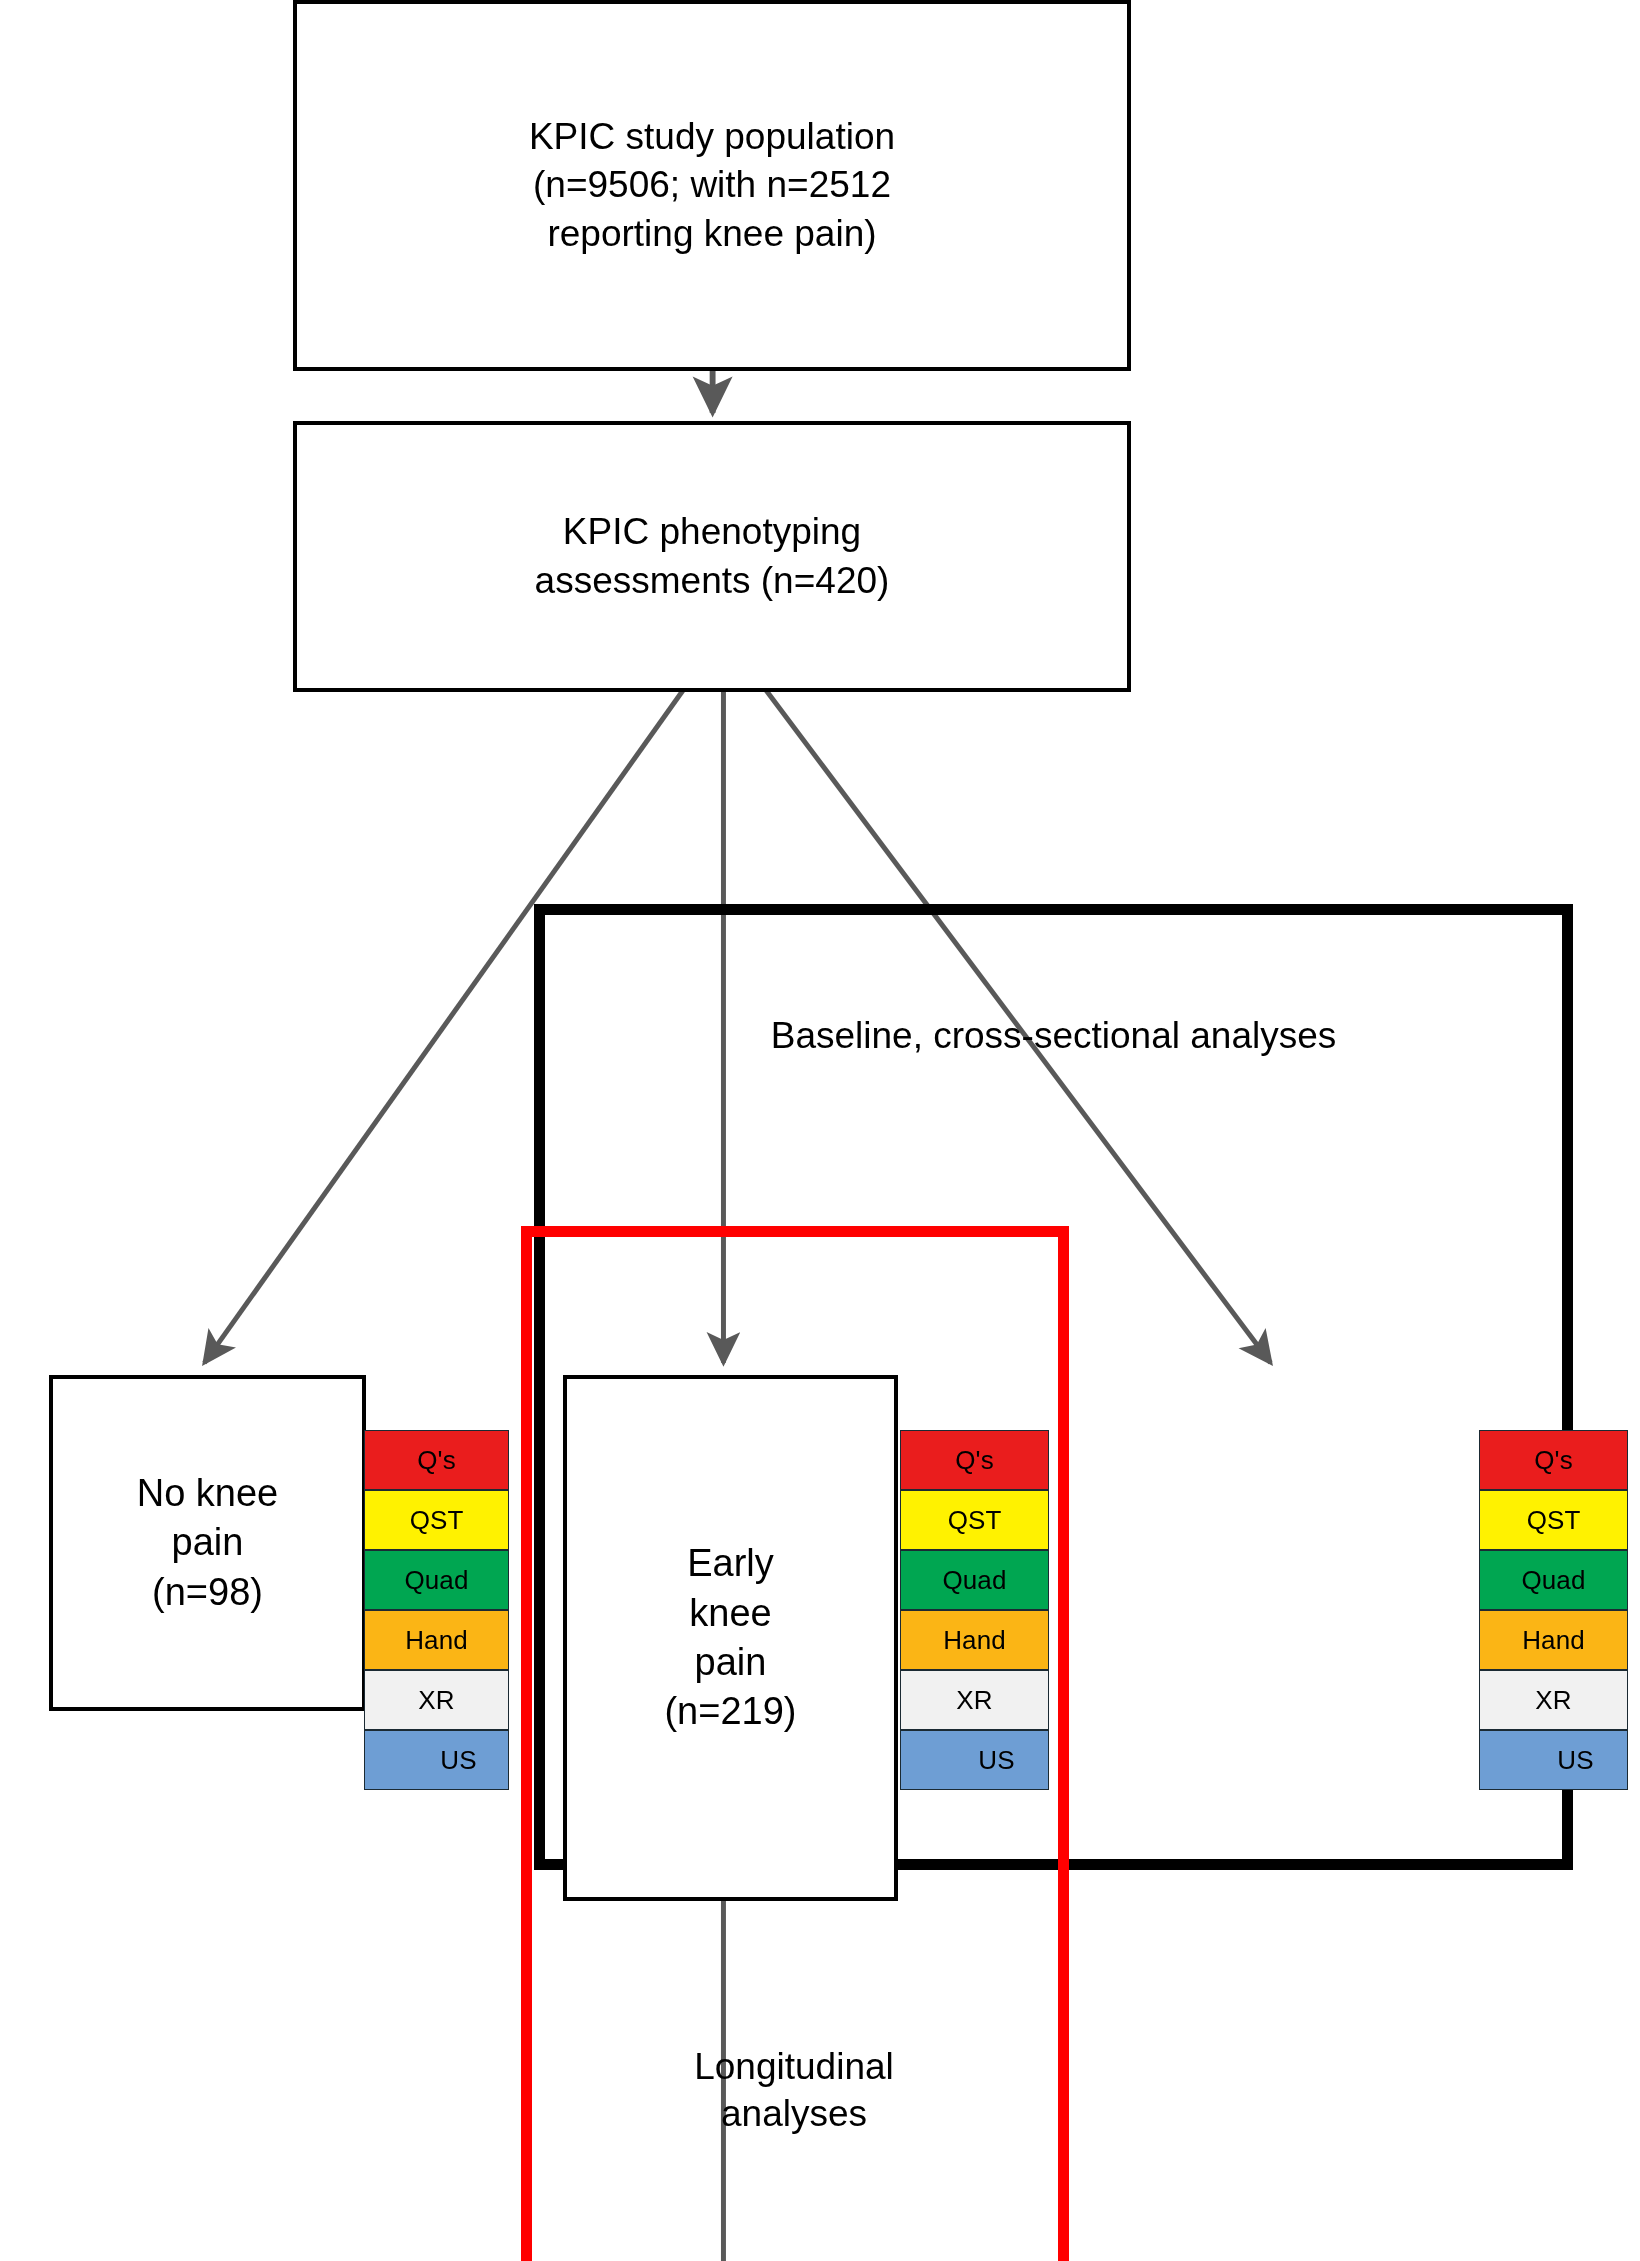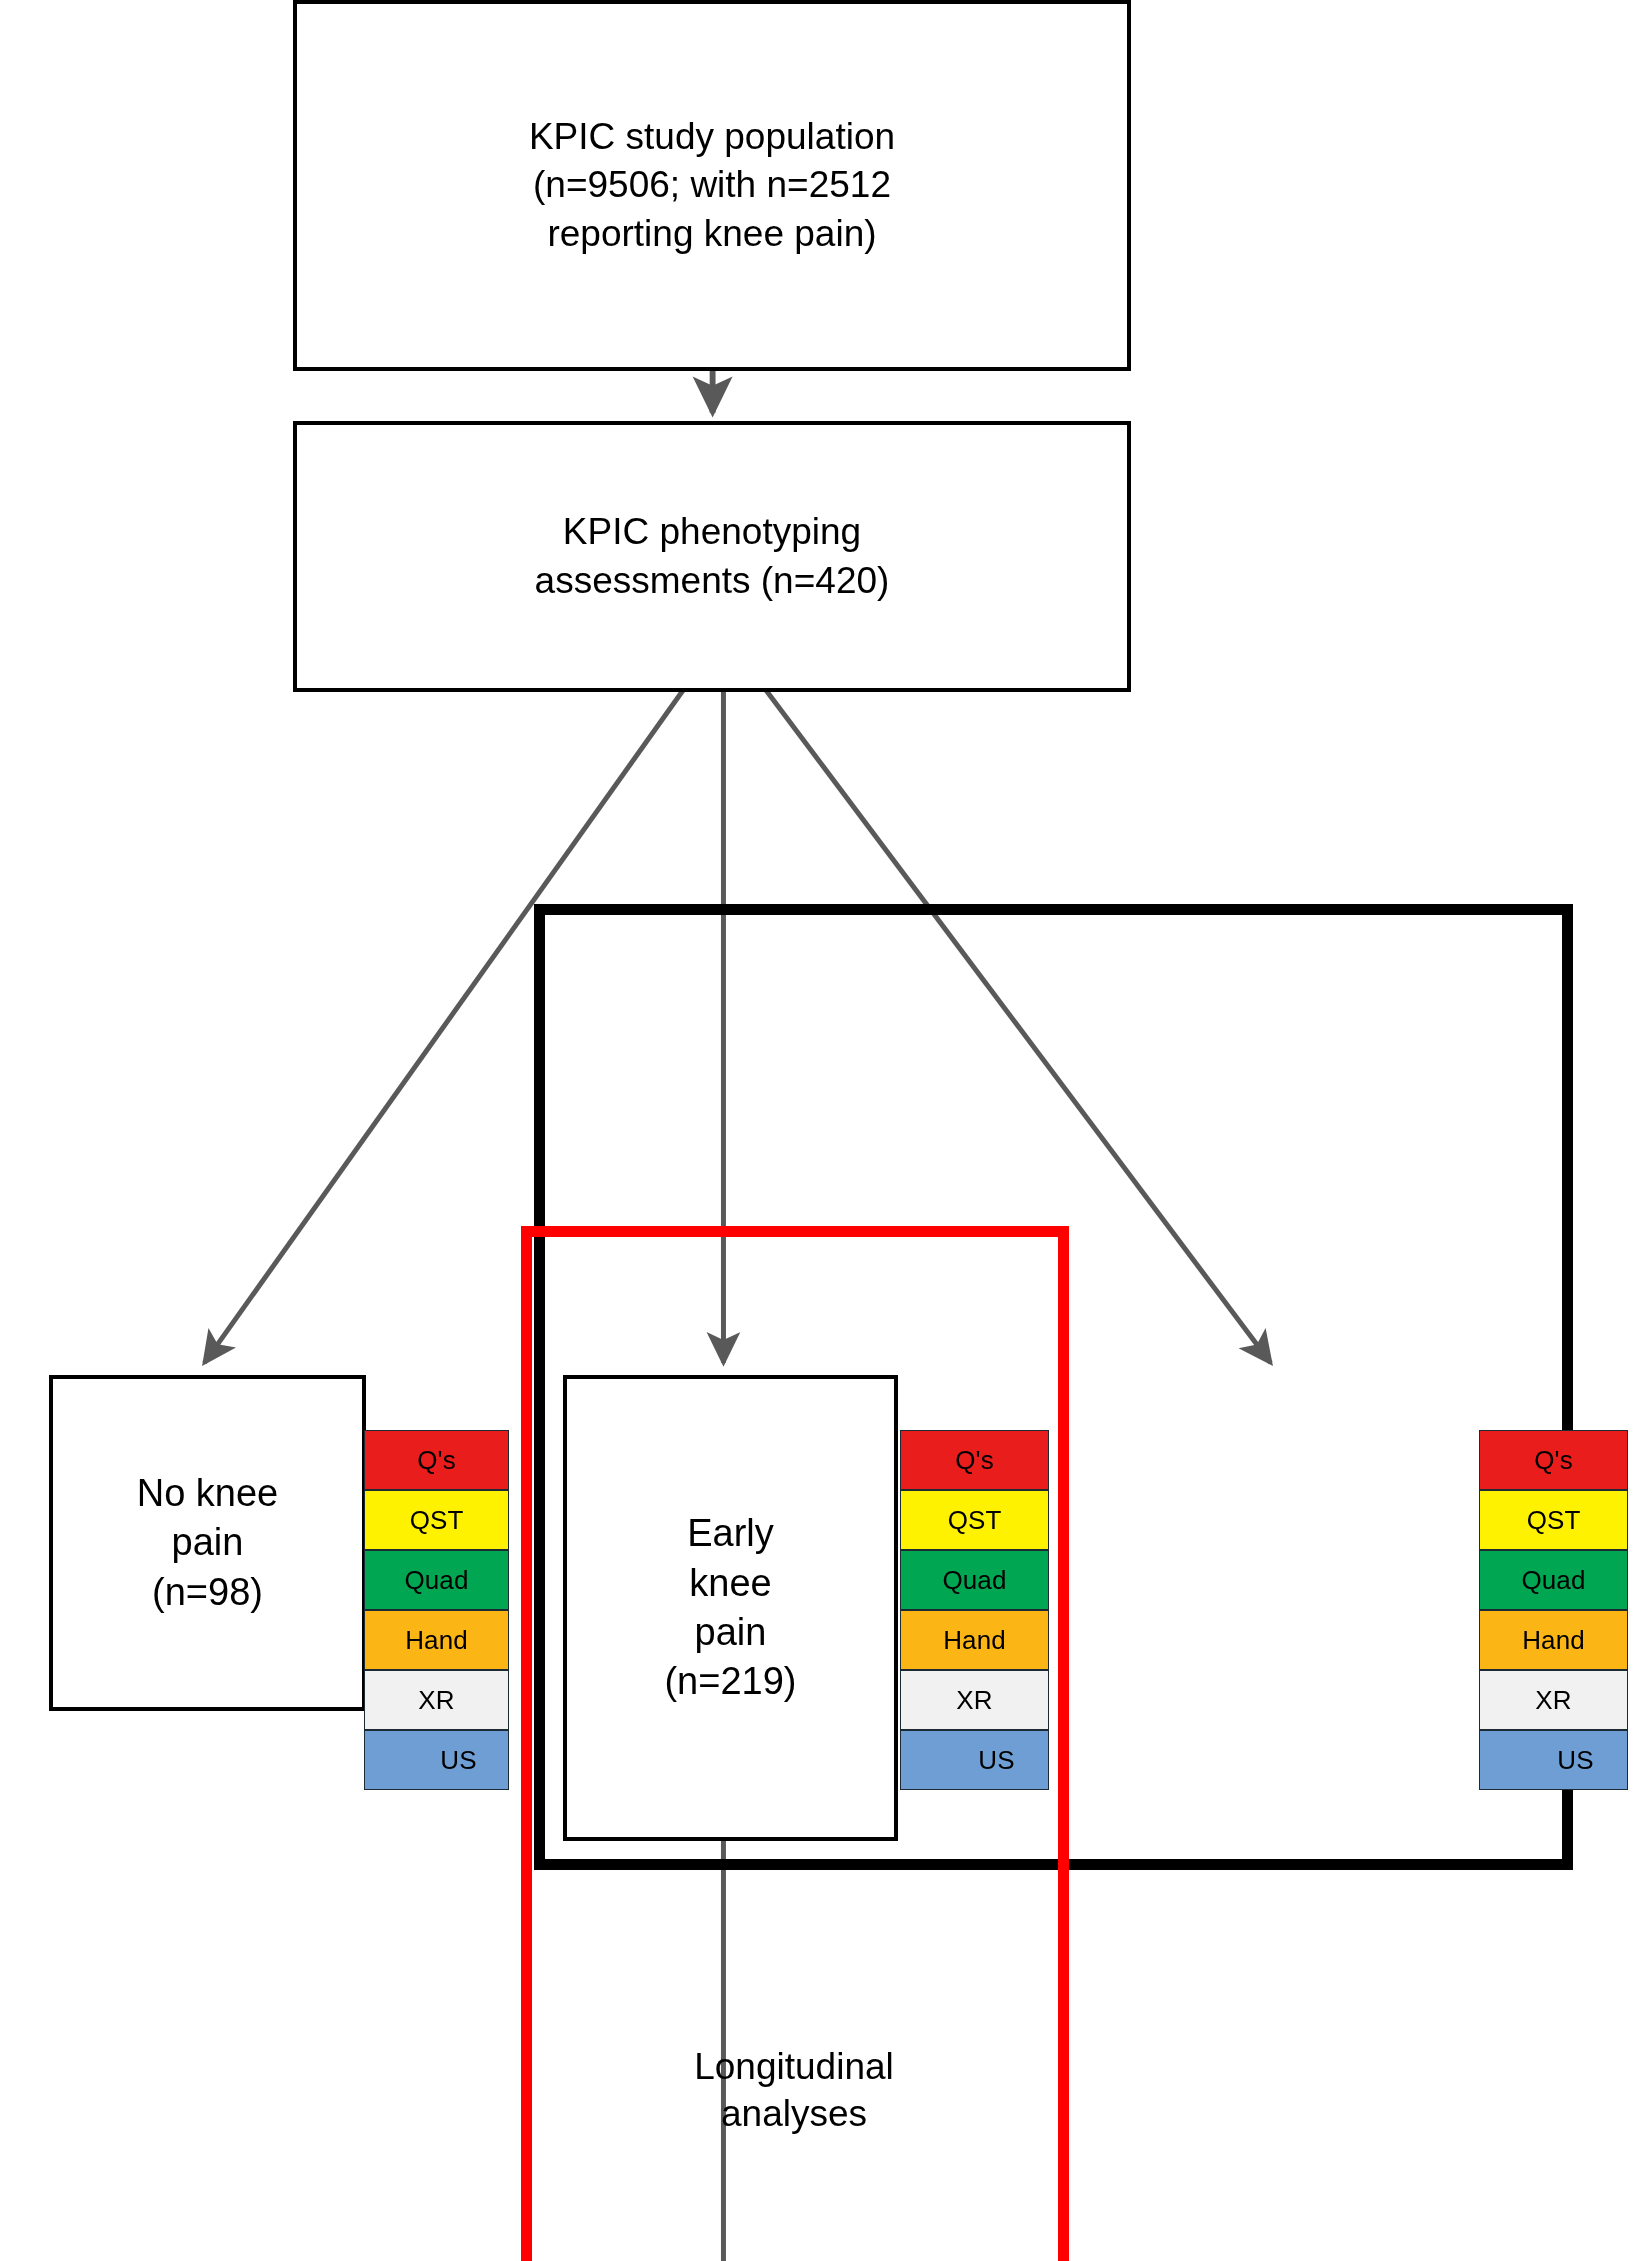--- a/index.html
+++ b/index.html
@@ -113,20 +113,21 @@
 
     <line x1="1600" y1="1400" x2="2810" y2="3013" stroke="#595959" stroke-width="11" marker-end="url(#ah)"></line>
 
     <line x1="1600" y1="4060" x2="1600" y2="5185" stroke="#595959" stroke-width="11" marker-end="url(#ah)"></line>
   </svg>
 
   <div class="frame frame-black" style="left:534px; top:904px; width:1039px; height:966px;"></div>
 
   <div class="frame frame-red" style="left:521px; top:1226px; width:548px; height:1567px;"></div>
 
+  <div class="frame-label fs-lbl" style="left:556px; top:1013px; width:995px;">Baseline, cross-sectional analyses</div>
 
   <div class="frame-label fs-lbl" style="left:543px; top:2044px; width:502px;">Longitudinal
 analyses</div>
 
   <div class="node fs-top" style="left:293px; top:0px; width:838px; height:371px;">
     <span class="txt">KPIC study population
 (n=9506; with n=2512
 reporting knee pain)</span>
   </div>
 
@@ -134,21 +135,21 @@
     <span class="txt">KPIC phenotyping
 assessments (n=420)</span>
   </div>
 
   <div class="node fs-box" style="left:49px; top:1375px; width:317px; height:336px;">
     <span class="txt">No knee
 pain
 (n=98)</span>
   </div>
 
-  <div class="node fs-box" style="left:563px; top:1375px; width:335px; height:466px;">
+  <div class="node fs-box" style="left:563px; top:1375px; width:335px; height:526px;">
     <span class="txt">Early
 knee
 pain
 (n=219)</span>
   </div>
 
 
   <div class="legend" style="left:364px; top:1430px; width:145px; height:360px;">
       <div class="band" style="background: rgb(234, 29, 29); color: rgb(0, 0, 0); flex: 1 1 0px;">Q's</div>
       <div class="band" style="background: rgb(255, 242, 0); color: rgb(0, 0, 0); flex: 1 1 0px;">QST</div>

